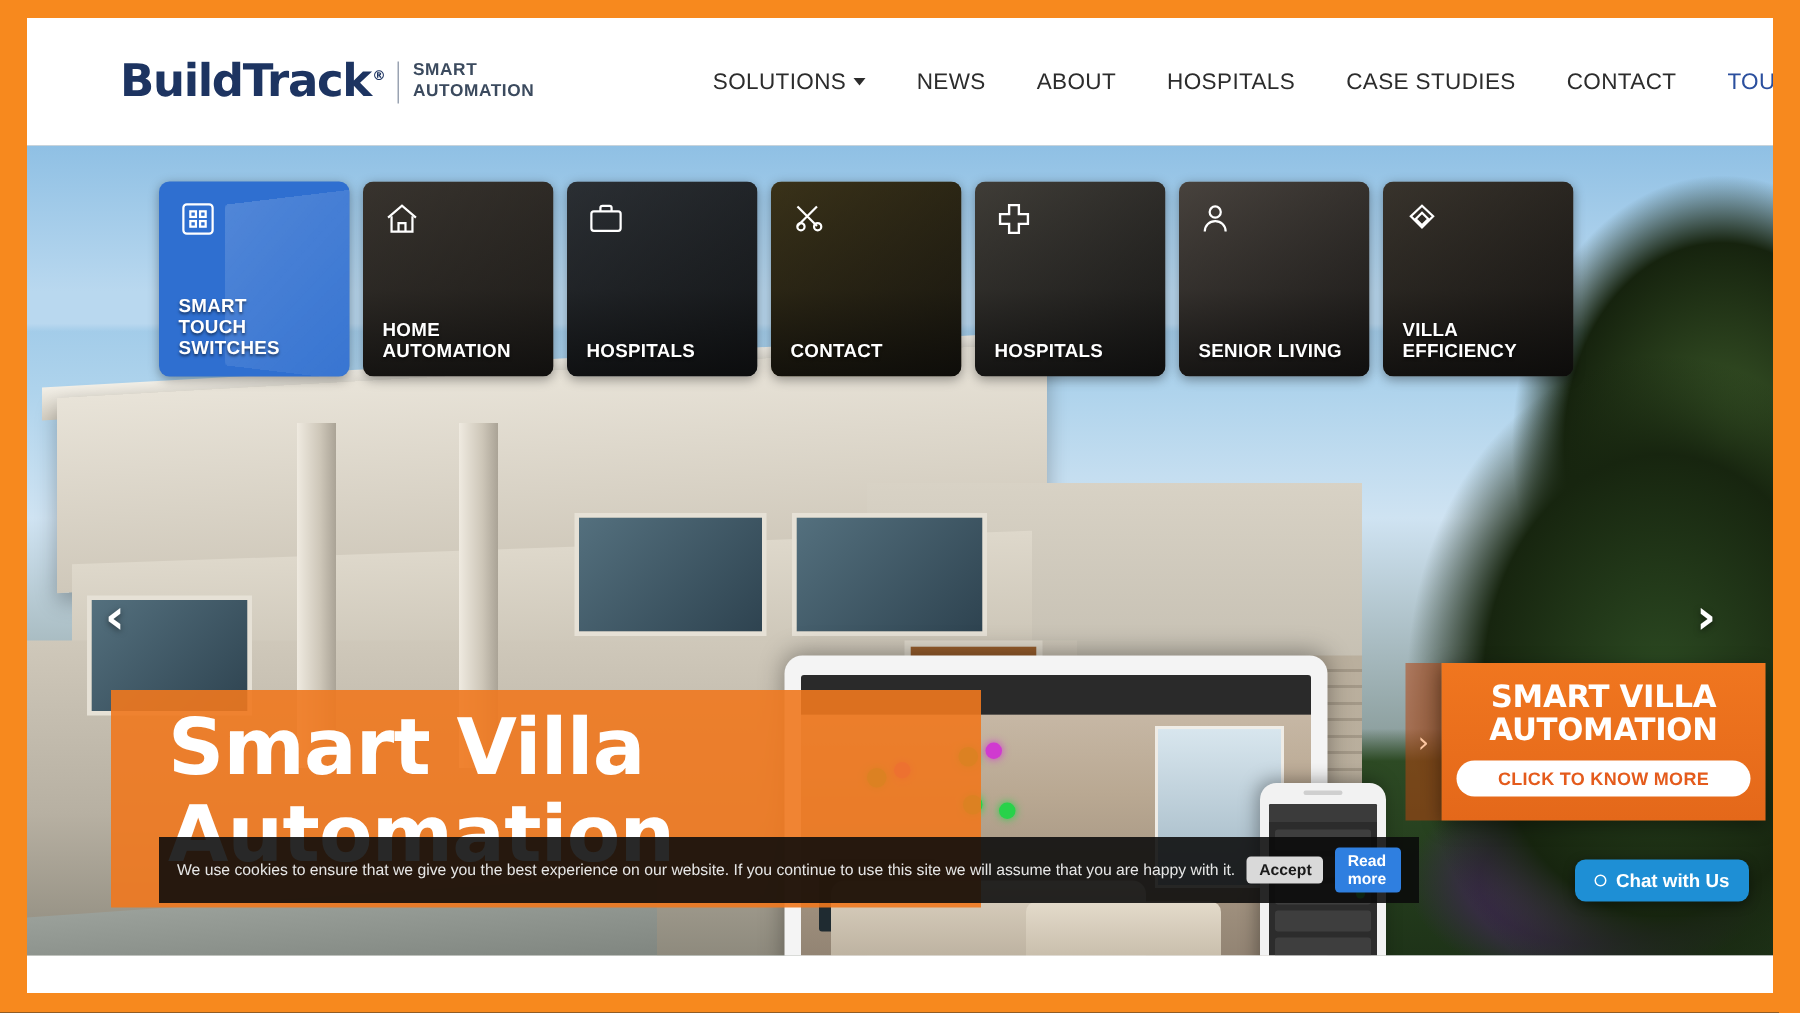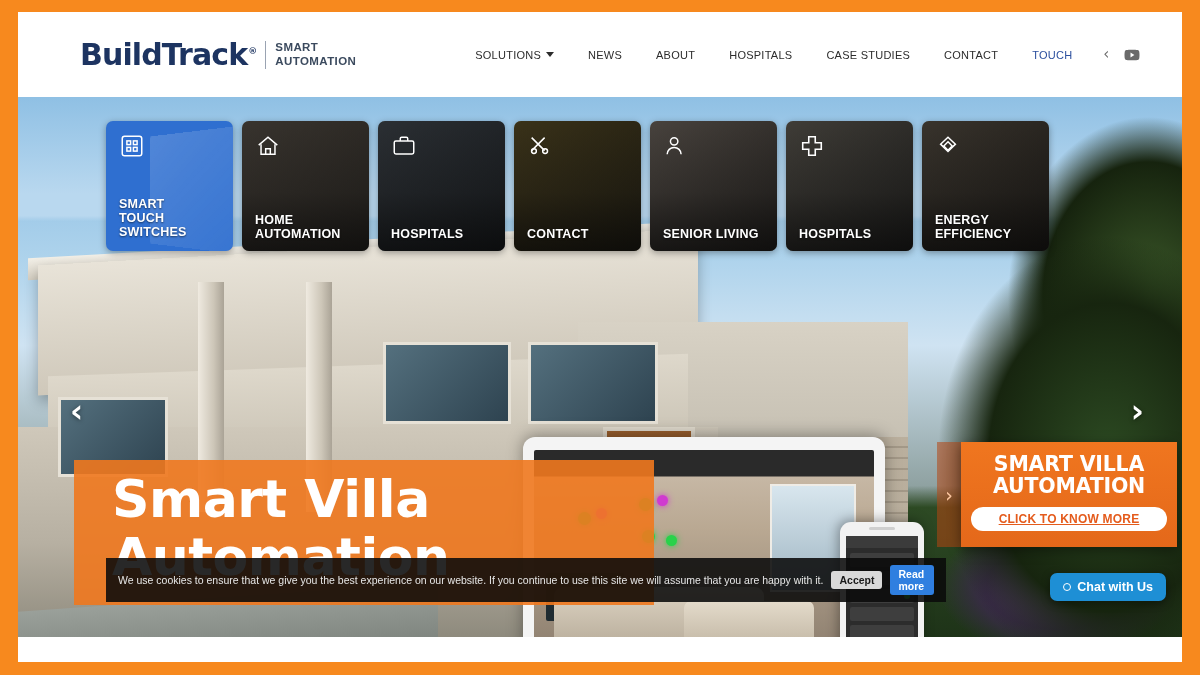--- a/index.html
+++ b/index.html
@@ -49,21 +49,21 @@
     font-size:11.5px; font-weight:bold;
     color:#3b4a5e; line-height:1.18;
     letter-spacing:0.4px;
   }
 
   .main-nav {
     display:flex; align-items:center;
     margin-left:102px; gap:0;
   }
   .nav-item {
-    font-size:11px;
+    font-size:15px;
     letter-spacing:0.25px;
     color:#2c2c2c;
     padding:0 17px;
     cursor:pointer;
     white-space:nowrap;
     position:relative;
   }
   .nav-item.blog { color:#2b4f9e; }
   .caret {
     display:inline-block;
@@ -322,21 +322,20 @@
   }
   .cta-btn {
     margin-top:9px;
     background:#ffffff;
     color:#e45b1c;
     border-radius:20px;
     font-size:12px; font-weight:bold;
     letter-spacing:.2px;
     padding:5px 0;
     cursor:pointer;
-    text-decoration:underline;
   }
   .cta-tab {
     position:absolute; right:221px; top:345px;
     width:24px; height:105px;
     background:rgba(180,70,18,.55);
     z-index:21;
     display:flex; align-items:center; justify-content:center;
     color:#ffc9a2; font-size:19px; cursor:pointer;
     font-family:"DejaVu Sans", sans-serif;
   }
@@ -490,53 +489,53 @@
           <svg viewBox="0 0 28 28" width="26" height="26" fill="none" stroke="#fff" stroke-width="1.6">
               <path d="M5 5l14 14M19 5L5 19"></path>
               <circle cx="7.5" cy="19.5" r="2.6"></circle>
               <circle cx="19.5" cy="19.5" r="2.6"></circle>
             </svg>
         </span>
         <span class="tile-label">CONTACT</span>
       </div>
 
       <div class="tile">
+        <span class="tile-bg" style="background:linear-gradient(140deg,#7a7468,#2b2a27);"></span>
+        <span class="tile-shade"></span>
+        <span class="tile-ico">
+          <svg viewBox="0 0 28 28" width="26" height="26" fill="none" stroke="#fff" stroke-width="1.7">
+              <path d="M10.5 4h7v6.5H24v7h-6.5V24h-7v-6.5H4v-7h6.5z"></path>
+            </svg>
+        </span>
+        <span class="tile-label">HOSPITALS</span>
+      </div>
+
+      <div class="tile">
         <span class="tile-bg" style="background:linear-gradient(140deg,#8d8176,#332e29);"></span>
         <span class="tile-shade"></span>
         <span class="tile-ico">
           <svg viewBox="0 0 28 28" width="26" height="26" fill="none" stroke="#fff" stroke-width="1.6">
               <circle cx="12" cy="9" r="4"></circle>
               <path d="M4.5 23c0-4.4 3.4-7.5 7.5-7.5s7.5 3.1 7.5 7.5"></path>
             </svg>
         </span>
         <span class="tile-label">SENIOR LIVING</span>
-      </div>
-
-      <div class="tile">
-        <span class="tile-bg" style="background:linear-gradient(140deg,#7a7468,#2b2a27);"></span>
-        <span class="tile-shade"></span>
-        <span class="tile-ico">
-          <svg viewBox="0 0 28 28" width="26" height="26" fill="none" stroke="#fff" stroke-width="1.7">
-              <path d="M10.5 4h7v6.5H24v7h-6.5V24h-7v-6.5H4v-7h6.5z"></path>
-            </svg>
-        </span>
-        <span class="tile-label">HOSPITALS</span>
       </div>
 
 
       <div class="tile">
         <span class="tile-bg" style="background:linear-gradient(140deg,#6b6050,#241f19);"></span>
         <span class="tile-shade"></span>
         <span class="tile-ico">
           <svg viewBox="0 0 28 28" width="26" height="26" fill="none" stroke="#fff" stroke-width="1.6">
               <path d="M14 4.5 22 12l-8 8-8-8z"></path>
               <path d="M14 9.5 18.5 14 14 18.5 9.5 14z"></path>
             </svg>
         </span>
-        <span class="tile-label">ENERGY
+        <span class="tile-label">VILLA
 EFFICIENCY</span>
       </div>
     </div>
 
     <div class="hero-arrow left">‹</div>
     <div class="hero-arrow right">›</div>
 
     <div class="device-tablet">
       <div class="tablet-screen">
         <div class="room-window"></div>

